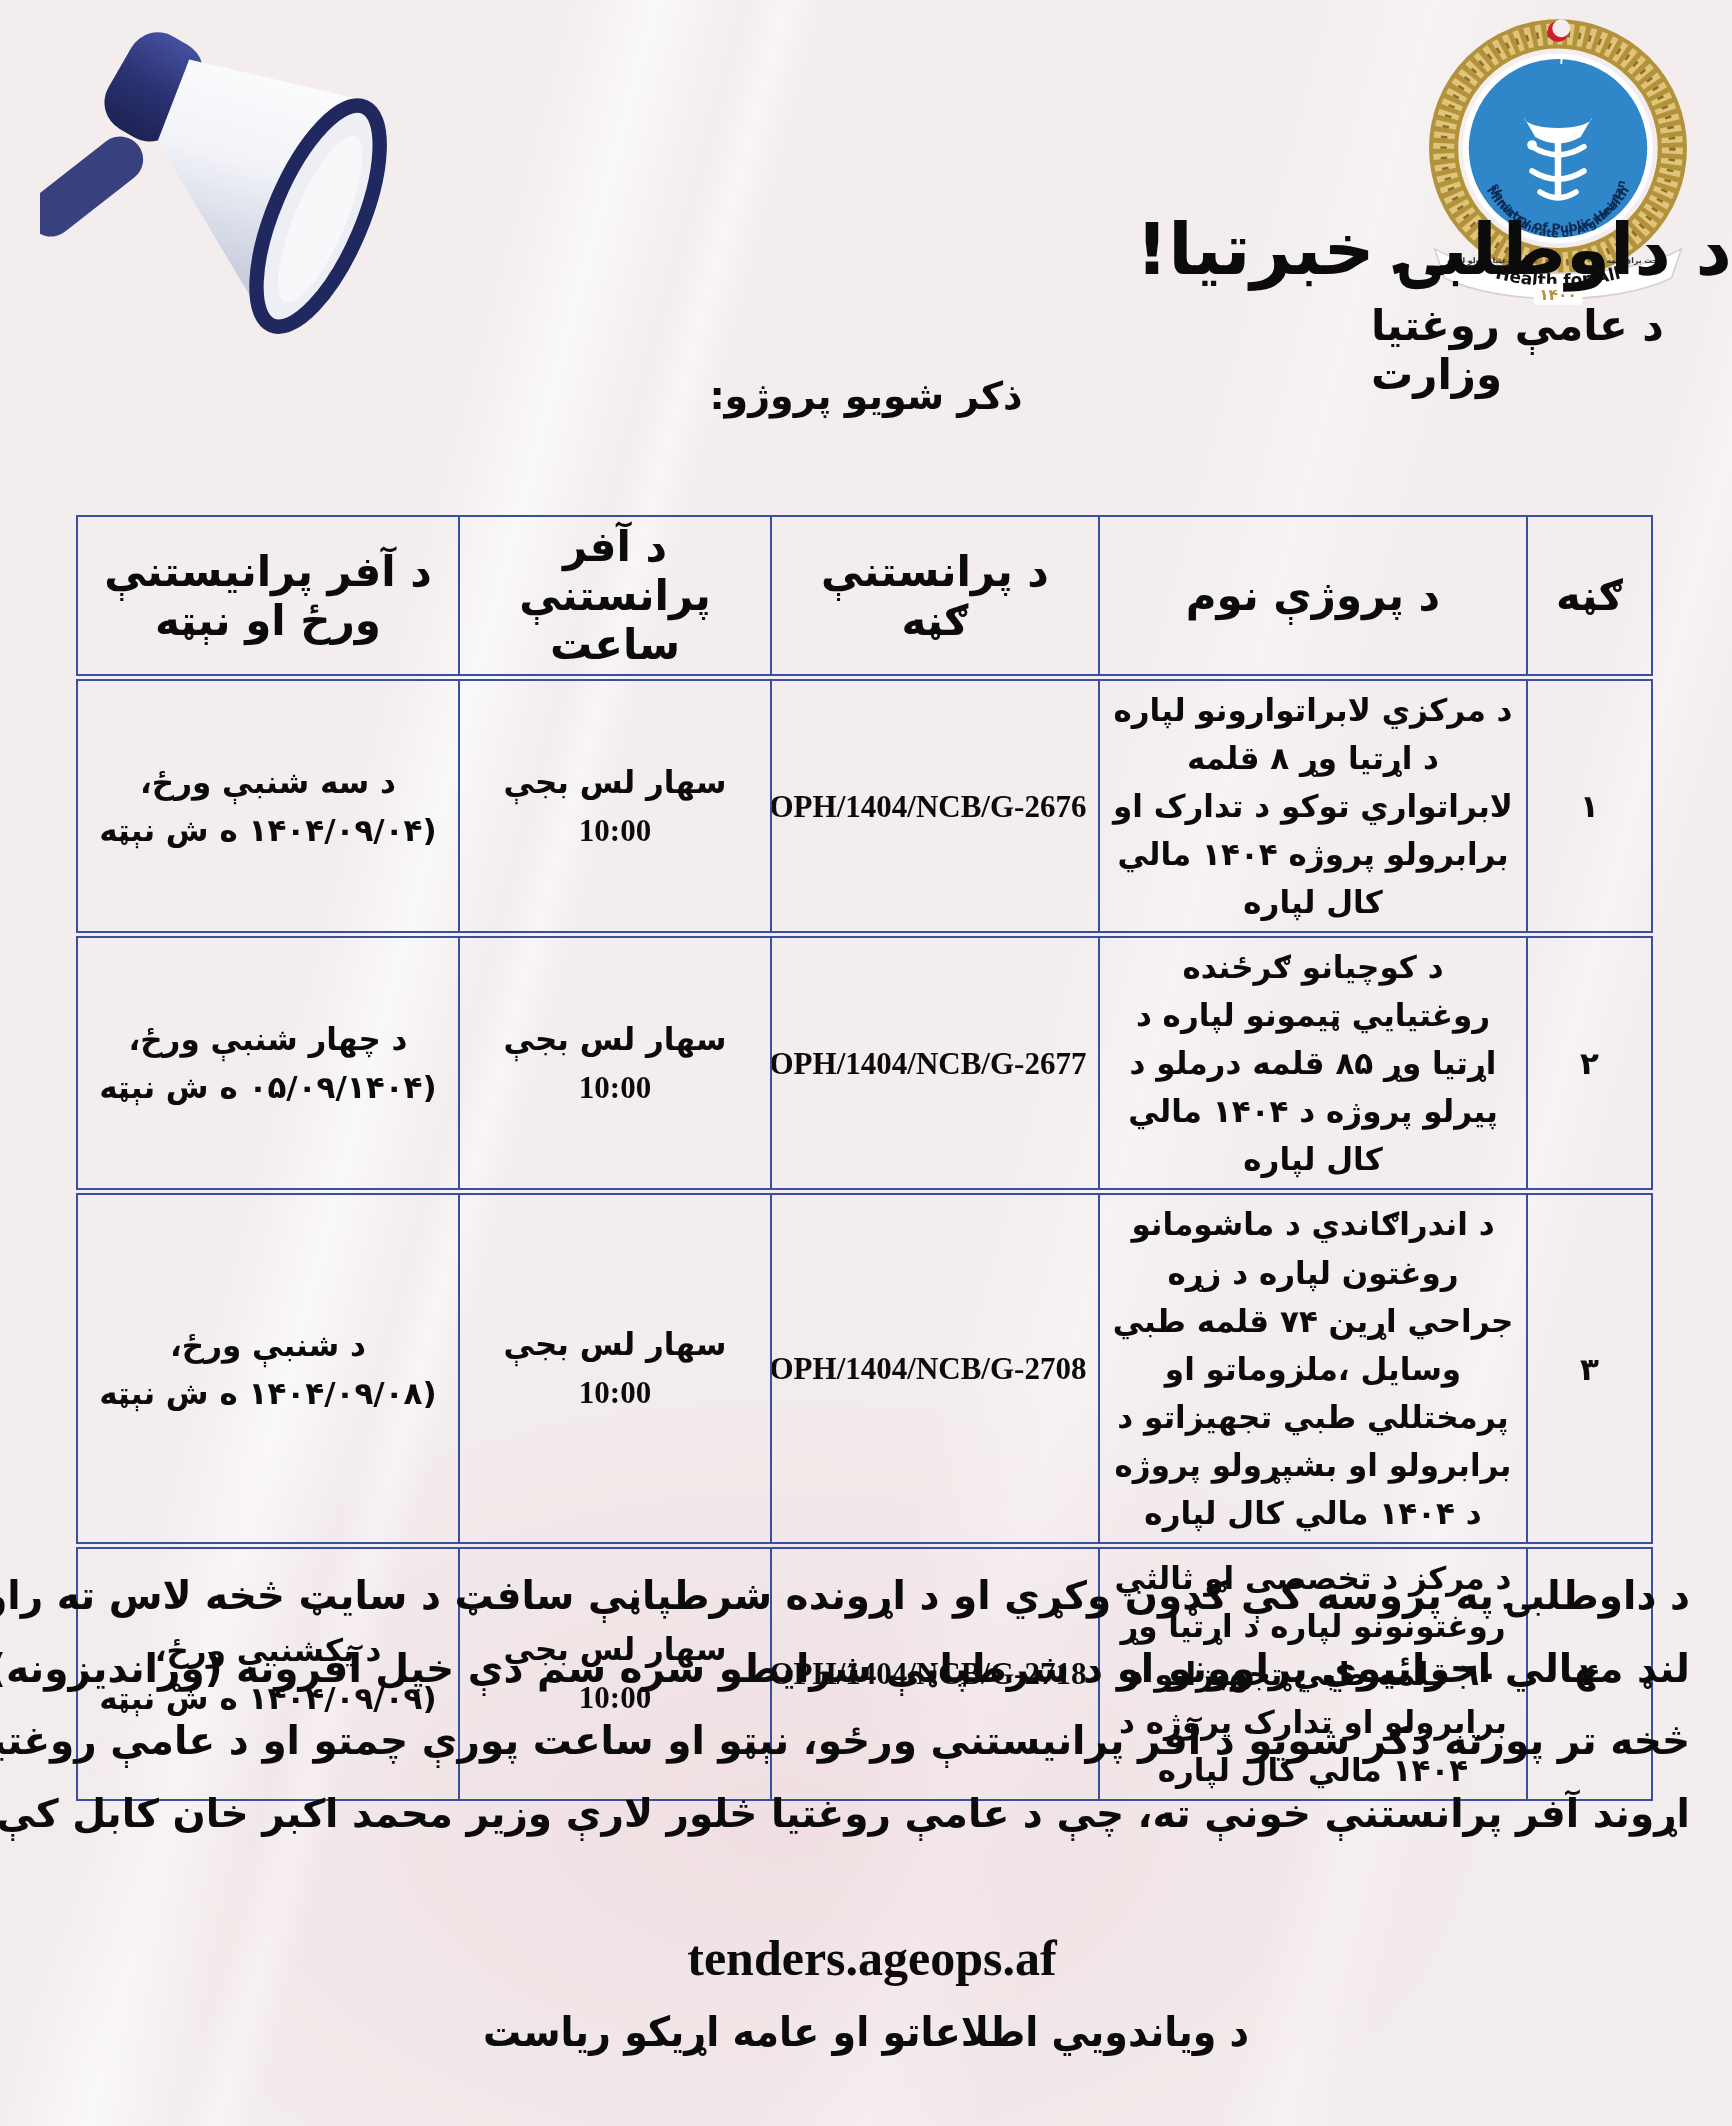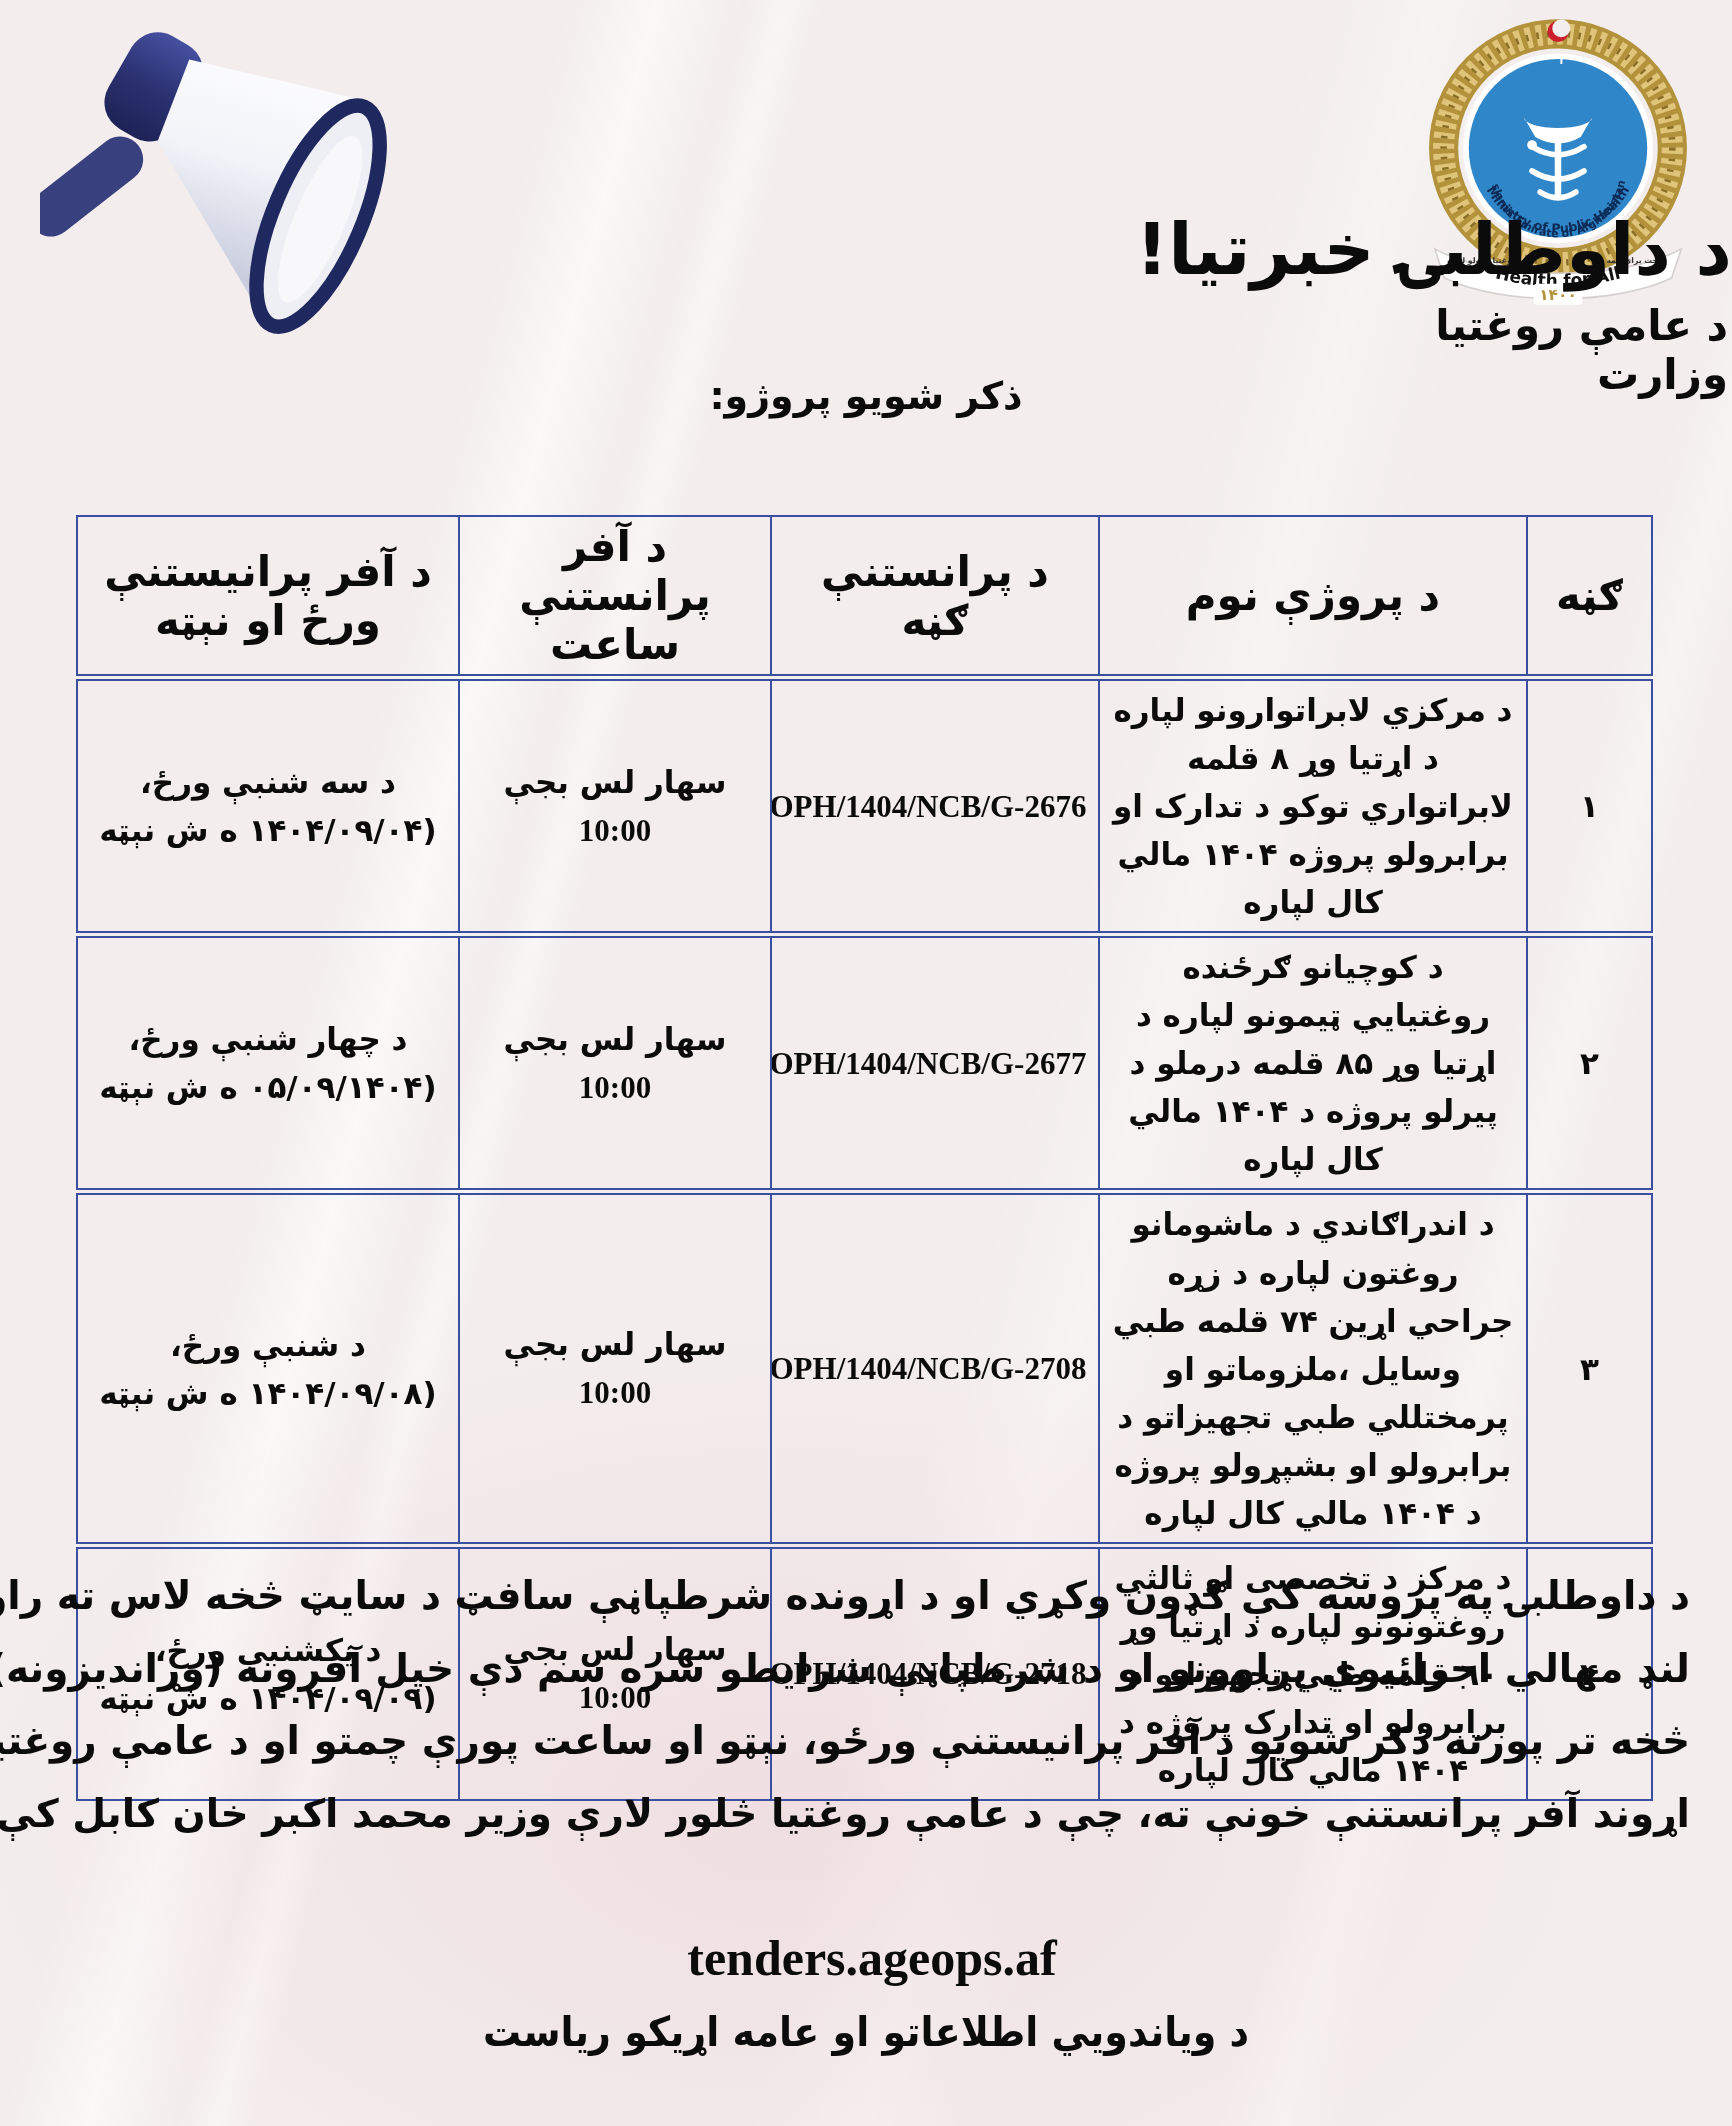--- a/index.html
+++ b/index.html
@@ -48,21 +48,21 @@
 
   .website{position:absolute; top:1929px; left:12px; right:0; text-align:center;
     direction:ltr; font-family:"Liberation Serif","DejaVu Serif",serif;
     font-size:50px; font-weight:700;}
 
   .signature{position:absolute; top:2010px; left:0; right:0; text-align:center;
     font-size:38px; font-weight:700; transform:scaleY(1.08); letter-spacing:1.7px;}
 
   .megaphone{position:absolute; left:40px; top:25px; width:390px; height:324px;}
   .emblem{position:absolute; left:1412px; top:18.3px; width:292px; height:289px;}
-  .emblem-caption{position:absolute; left:1371px; top:301px; width:357px; text-align:right;
+  .emblem-caption{position:absolute; left:1371px; top:301px; width:357px; text-align:left;
     font-size:42px; font-weight:800;}
 </style>
 </head>
 <body>
 
 <div class="page">
   <div class="streak s1"></div>
   <div class="streak s2"></div>
   <div class="streak s3"></div>
   <div class="streak s4"></div>

